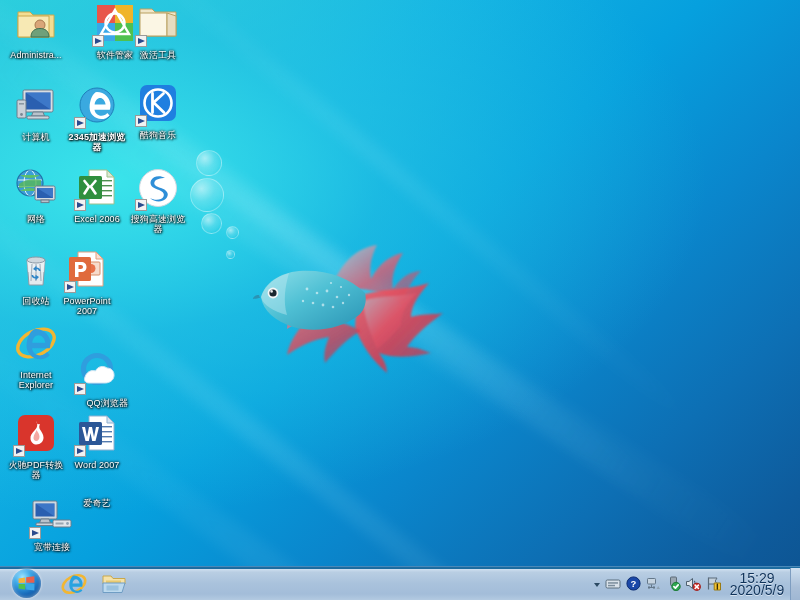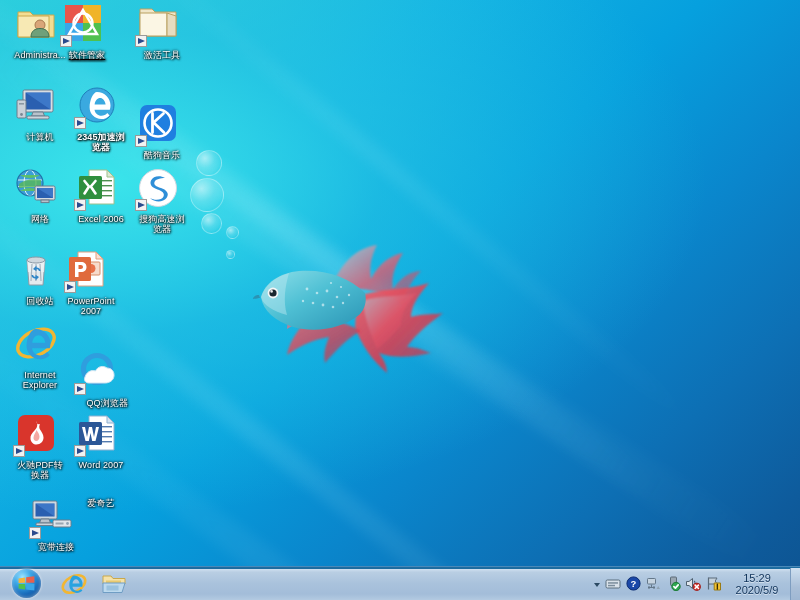--- a/index.html
+++ b/index.html
@@ -69,21 +69,20 @@
   }
   .icon-art svg { display: block; margin: 0 auto; }
   .icon-label {
     margin-top: 2px;
     font-size: 9px;
     line-height: 10px;
     color: #ffffff;
     text-shadow: 0 0 3px rgba(0,0,0,.95), 1px 1px 2px rgba(0,0,0,.9), -1px 0 2px rgba(0,0,0,.7);
     word-wrap: break-word;
     letter-spacing: .1px;
-    margin-left: 8px;
   }
 
   
   .shortcut-arrow {
     position: absolute;
     left: 8px; bottom: 1px;
     width: 12px; height: 12px;
     background: #f2f2f2;
     border: 1px solid #9a9a9a;
   }
@@ -136,21 +135,21 @@
     margin-left: auto;
     display: flex; align-items: center;
     height: 32px;
   }
   #tray-icons { display: flex; align-items: center; gap: 4px; padding-right: 5px; }
   .tray-ico { width: 16px; height: 16px; display: flex; align-items: center; justify-content: center; cursor: default; }
 
   #clock {
     width: 62px;
     text-align: center;
-    font-size: 11px;
+    font-size: 14px;
     line-height: 12px;
     color: #10335a;
     text-shadow: 0 1px 0 rgba(255,255,255,.55);
     cursor: default;
     padding: 0 2px;
   }
   #show-desktop {
     width: 10px; height: 32px;
     margin-left: 2px;
     background: linear-gradient(180deg, #cfe0f0 0%, #aabfd8 60%, #9fb7d3 100%);
@@ -252,21 +251,21 @@
         <div class="icon-art">
           <svg width="42" height="38" viewBox="0 0 42 38">
       <path d="M3,8 L15,8 L18,11 L39,11 L39,33 L3,33 Z" fill="#f3dd93" stroke="#c9a84c" stroke-width="1"></path>
       <path d="M3,12 L34,12 L34,33 L3,33 Z" fill="#f7e9b4" stroke="#c9a84c" stroke-width="1"></path>
       <circle cx="25" cy="21" r="5" fill="#d9a679" stroke="#a87a50" stroke-width="1"></circle>
       <path d="M16,33 C16,27 20,24.5 25,24.5 C30,24.5 34,27 34,33 Z" fill="#6fa07a" stroke="#3f7050" stroke-width="1"></path>
     </svg>
         </div>
         <div class="icon-label">Administra...</div>
       </div>
-      <div class="desk-icon" style="left: 52px; top: 4px; text-decoration: underline;">
+      <div class="desk-icon" style="left: 84px; top: 4px;">
         <div class="icon-art">
           <svg width="38" height="38" viewBox="0 0 38 38">
       <rect x="1" y="1" width="36" height="36" rx="3" fill="#e8e8e8"></rect>
       <rect x="1" y="1" width="18" height="18" fill="#e8564a"></rect>
       <rect x="19" y="1" width="18" height="18" fill="#f0b429"></rect>
       <rect x="1" y="19" width="18" height="18" fill="#3aa7e8"></rect>
       <rect x="19" y="19" width="18" height="18" fill="#4fc04f"></rect>
       <path d="M19,6 L33,30 L5,30 Z" fill="none" stroke="#ffffff" stroke-width="2.4"></path>
       <circle cx="19" cy="19" r="9.5" fill="none" stroke="#ffffff" stroke-width="2.4"></circle>
     </svg>
@@ -308,21 +307,21 @@
       <path d="M20,6 C27.5,6 33.5,12 33.5,19.5 C33.5,21 33.2,22.4 32.8,23.8
                L17.5,23.8 C18.1,27.4 20.8,29.8 24.4,29.8 C26.8,29.8 28.9,28.7 30.3,27
                L32.6,29.4 C30.4,31.8 27.5,33 24.4,33 C17.7,33 12.6,28 12.6,21.3
                C12.6,14.2 16.2,6 20,6 Z M17.6,18.4 L28.6,18.4
                C28,14.5 25.6,12 23.2,12 C20.4,12 18.1,14.6 17.6,18.4 Z" fill="#ffffff"></path>
     </svg>
           <div class="shortcut-arrow"></div>
         </div>
         <div class="icon-label">2345加速浏览器</div>
       </div>
-      <div class="desk-icon" style="left: 127px; top: 104px;">
+      <div class="desk-icon" style="left: 127px; top: 84px;">
         <div class="icon-art">
           <svg width="38" height="38" viewBox="0 0 38 38">
       <rect x="1" y="1" width="36" height="36" rx="7" fill="#1f7fe0"></rect>
       <circle cx="19" cy="19" r="13.5" fill="none" stroke="#ffffff" stroke-width="2.6"></circle>
       <path d="M13.5,9.5 L13.5,28.5 M13.5,19.5 L24.5,9.5 M14.6,18.6 L25,28.5" stroke="#ffffff" stroke-width="2.8" fill="none" stroke-linecap="round"></path>
     </svg>
           <div class="shortcut-arrow"></div>
         </div>
         <div class="icon-label">酷狗音乐</div>
       </div>

